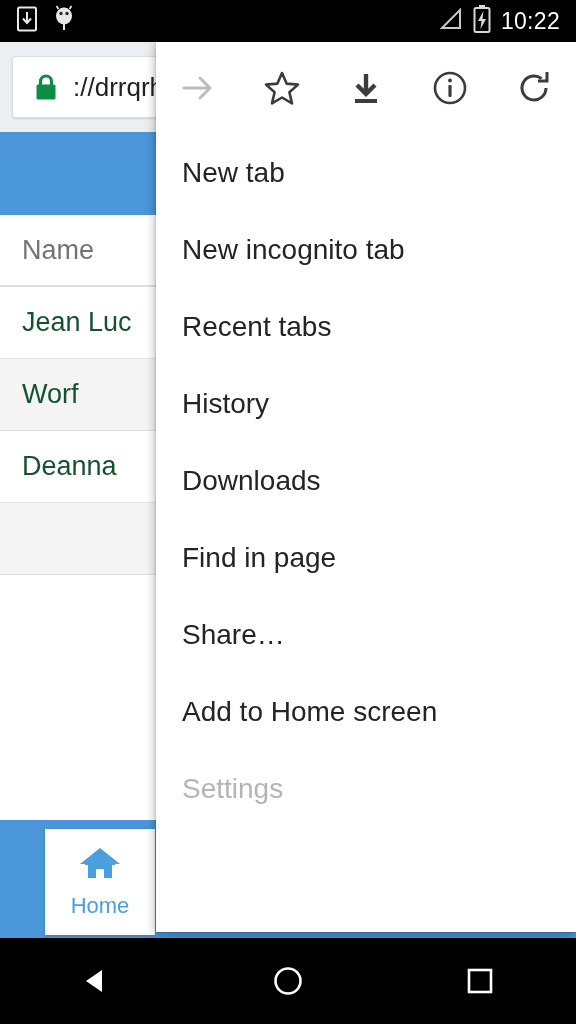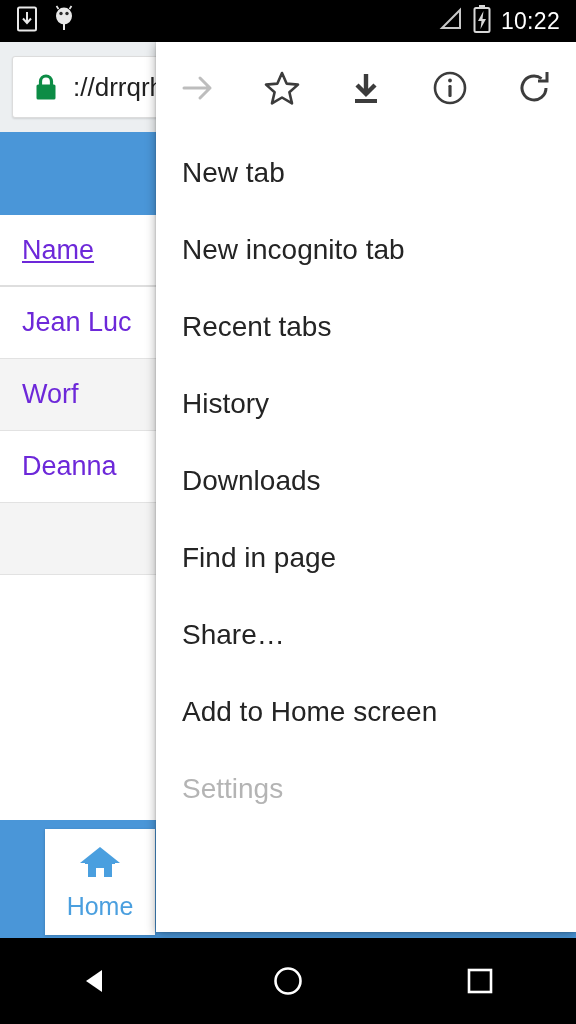--- a/index.html
+++ b/index.html
@@ -67,25 +67,25 @@
   }
   .trow {
     position:relative; width:576px; height:72px;
     display:flex; align-items:center;
     border-bottom:1px solid #e2e2e2;
     background:#ffffff;
   }
   .trow.alt { background:#f4f4f4; }
   .trow.head { border-bottom:2px solid #dedede; }
   .cell-name {
-    padding-left:22px; font-size:27px; color:#6d28d9;
+    padding-left:22px; font-size:27px; color:#14532d;
     font-family:"Liberation Sans", sans-serif;
     white-space:nowrap;
   }
-  .trow.head .cell-name { color:#6d28d9;text-decoration:underline; }
+  .trow.head .cell-name { color:#737373; }
   .cell-right {
     position:absolute; right:6px; top:50%; transform:translateY(-50%);
     display:flex; align-items:center;
   }
   .mini-box {
     width:22px; height:22px; border:2px solid #666; border-radius:2px;
     background:#fff;
   }
   .head-right-text {
     font-size:27px; color:#3f3f3f;
@@ -97,21 +97,21 @@
     background:#4a96d8;
   }
   .tab-card {
     position:absolute; left:45px; top:9px; width:110px; height:106px;
     background:#ffffff;
     display:flex; flex-direction:column; align-items:center; justify-content:center;
     gap:6px;
     box-shadow:0 1px 3px rgba(0,0,0,0.2);
   }
   .tab-label {
-    font-size:25px; color:#4a9fdf;
+    font-size:22px; color:#4a9fdf;
     font-family:"Liberation Sans", sans-serif;
   }
 
   
   .menu {
     position:absolute; left:156px; top:42px; width:420px; height:890px;
     background:#ffffff;
     box-shadow:0 2px 10px rgba(0,0,0,0.35), 0 0 2px rgba(0,0,0,0.2);
     overflow:hidden;
   }

